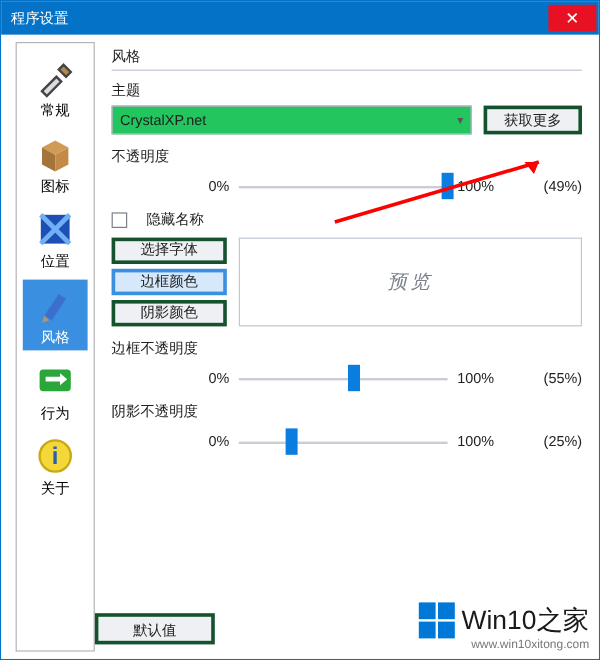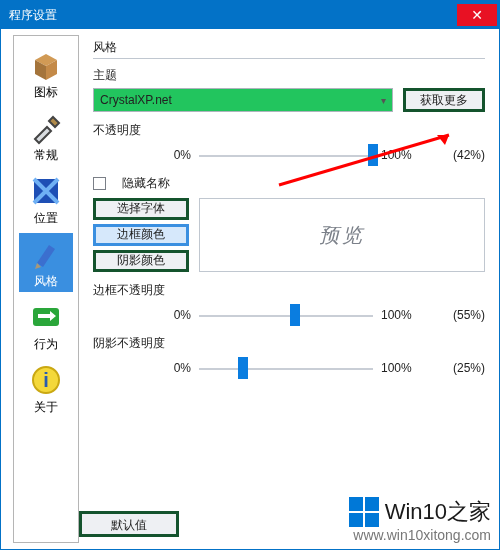--- a/index.html
+++ b/index.html
@@ -28,66 +28,66 @@
   .slider-row .val { width: 54px; text-align: right; }
   .track { flex: 1; height: 20px; position: relative; display: flex; align-items: center; }
   .track .line { position: absolute; left: 0; right: 0; top: 50%; height: 2px; background: #c9ced6; }
   .track .thumb { position: absolute; width: 10px; height: 22px; background: #0a7de0; top: -1px; transform: translateX(-50%); cursor: pointer; }
   .checkbox-row { display: flex; align-items: center; gap: 16px; margin-bottom: 6px; }
   .checkbox { width: 13px; height: 13px; border: 1px solid #7a7f87; background: #fff; cursor: pointer; }
   .hidden-group { display: flex; gap: 10px; margin-bottom: 10px; }
   .hidden-btns { display: flex; flex-direction: column; gap: 4px; }
   .hidden-btns .btn { width: 96px; padding: 0; justify-content: center; height: 22px; }
   .hidden-btns .btn.selected { background: #d6e8fb; border-color: #3a8fe0; }
-  .preview { flex: 1; border: 1px solid #c0c7d0; display: flex; align-items: center; justify-content: center; font-size: 20px; color: #7b8089; font-style: italic; letter-spacing: 3px; }
+  .preview { flex: 1; border: 1px solid #c0c7d0; display: flex; align-items: center; justify-content: center; font-size: 16px; color: #7b8089; font-style: italic; letter-spacing: 3px; }
   .bottom { position: absolute; left: 0; bottom: 12px; }
   .btn-default { width: 100px; height: 26px; }
   
   .wm { position: absolute; right: 8px; bottom: 6px; display: flex; flex-direction: column; align-items: flex-end; }
   .wm-top { display: flex; align-items: center; gap: 6px; font-size: 22px; font-weight: normal; color: #1a1a1a; }
-  .wm-url { font-size: 14px; color: #777; }
+  .wm-url { font-size: 10px; color: #777; }
   .winlogo { display: grid; grid-template-columns: 14px 14px; grid-template-rows: 14px 14px; gap: 2px; }
   .winlogo div { background: #0078d7; }
   
   .arrow { position: absolute; pointer-events: none; }
 </style>
 </head>
 <body>
 
 <div class="window">
   <div class="titlebar">
     <span class="title">程序设置</span>
     <div class="close">
       <span>✕</span>
     </div>
   </div>
   <div class="body">
     <div class="sidebar">
       <div class="sidebar-item">
         <span class="icon">
           <svg width="34" height="34" viewBox="0 0 34 34">
+              <g stroke="#444" stroke-width="2" fill="#d9dce0">
+                <path d="M6 28 L18 16 L22 20 L10 32 Z"></path>
+                <path d="M24 6 L30 12 L26 16 L20 10 Z" fill="#b08a4a"></path>
+              </g>
+            </svg>
+        </span>
+        <span>常规</span>
+      </div>
+      <div class="sidebar-item">
+        <span class="icon">
+          <svg width="34" height="34" viewBox="0 0 34 34">
               <g>
                 <path d="M6 12 L17 6 L28 12 L17 18 Z" fill="#d19a55"></path>
                 <path d="M6 12 L6 26 L17 32 L17 18 Z" fill="#a4743b"></path>
                 <path d="M28 12 L28 26 L17 32 L17 18 Z" fill="#c48a48"></path>
               </g>
             </svg>
         </span>
         <span>图标</span>
-      </div>
-      <div class="sidebar-item">
-        <span class="icon">
-          <svg width="34" height="34" viewBox="0 0 34 34">
-              <g stroke="#444" stroke-width="2" fill="#d9dce0">
-                <path d="M6 28 L18 16 L22 20 L10 32 Z"></path>
-                <path d="M24 6 L30 12 L26 16 L20 10 Z" fill="#b08a4a"></path>
-              </g>
-            </svg>
-        </span>
-        <span>常规</span>
       </div>
       <div class="sidebar-item">
         <span class="icon">
           <svg width="34" height="34" viewBox="0 0 34 34">
               <rect x="5" y="5" width="24" height="24" fill="#1e4fb5"></rect>
               <path d="M5 5 L29 29 M29 5 L5 29" stroke="#6fb0f4" stroke-width="4"></path>
             </svg>
         </span>
         <span>位置</span>
       </div>
@@ -136,21 +136,21 @@
 
       <div class="slider-block">
         <div class="slider-label">不透明度</div>
         <div class="slider-row">
           <span class="lo">0%</span>
           <div class="track">
             <div class="line"></div>
             <div class="thumb" style="left:100%;"></div>
           </div>
           <span class="hi">100%</span>
-          <span class="val">(42%)</span>
+          <span class="val">(49%)</span>
         </div>
       </div>
 
       <div class="checkbox-row">
         <div class="checkbox"></div>
         <span>隐藏名称</span>
       </div>
 
       <div class="hidden-group">
         <div class="hidden-btns">

